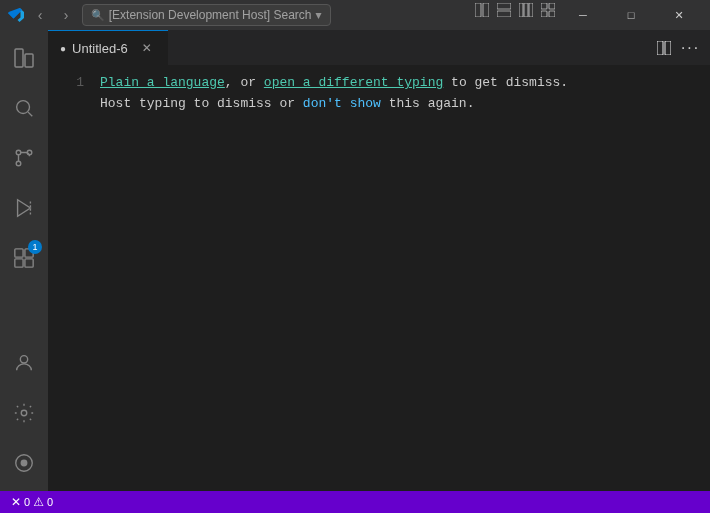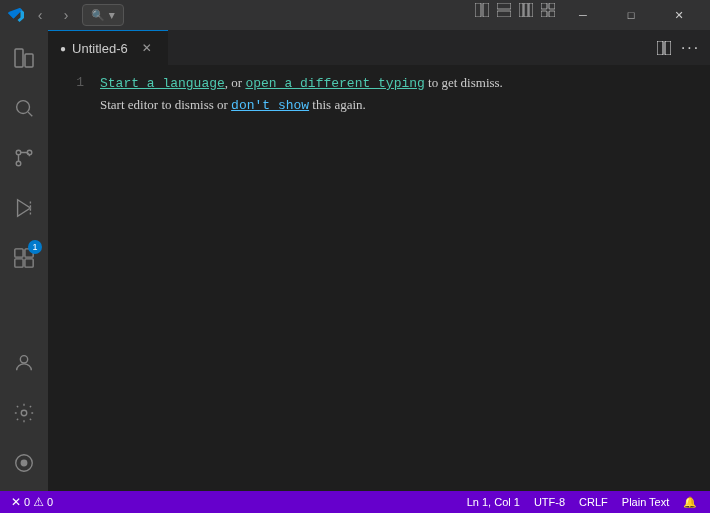--- a/index.html
+++ b/index.html
@@ -205,22 +205,22 @@
       color: #5a5a5a;
       font-size: 13px;
       flex-shrink: 0;
       user-select: none;
     }
     .line-content {
       flex: 1;
     }
     .line1 { margin-bottom: 2px; }
     .link-blue { color: #4ec9b0; cursor: pointer; text-decoration: underline; }
-    .text-gray { color: #cccccc; font-family: Liberation Serif, serif; }
-    .link-cyan { color: #4fc1ff; cursor: pointer; text-decoration: underline; }
+    .text-gray { color: #cccccc; }
+    .link-cyan { color: #4fc1ff; cursor: pointer; }
 
     
     .status-bar {
       height: 22px;
       background: #6600cc;
       display: flex;
       align-items: center;
       padding: 0 8px;
       font-size: 11px;
       color: #ffffff;
@@ -260,20 +260,21 @@
         <path d="M11.5 1L16 5v6l-4.5 4-2-2 3-2.5V5.5L11.5 3z" fill="#1ba1e2"></path>
         <path d="M0 6l2-1.5L11.5 1 14 3 5.5 11.5 0 6z" fill="#0078d7"></path>
       </svg>
     </div>
     <div class="nav-buttons">
       <button class="nav-btn">‹</button>
       <button class="nav-btn">›</button>
     </div>
     <div class="search-bar">
       <span style="font-size:11px;opacity:0.6;">🔍</span>
+      <span style="font-size:12px;opacity:0.7;">[Extension Development Host] Search</span>
       <span style="margin-left:auto;opacity:0.6;">▾</span>
     </div>
   </div>
   <div class="window-controls">
 
     <button class="nav-btn" style="width:20px;height:20px;opacity:0.7;">
       <svg width="14" height="14" viewBox="0 0 14 14">
           <rect x="0" y="0" width="6" height="14" rx="1" fill="none" stroke="#ccc" stroke-width="1.2"></rect>
           <rect x="8" y="0" width="6" height="14" rx="1" fill="none" stroke="#ccc" stroke-width="1.2"></rect>
         </svg>
@@ -381,52 +382,35 @@
           </svg>
         </button>
         <button class="tab-action-btn" style="font-size:16px;letter-spacing:1px;">···</button>
       </div>
     </div>
 
     <div class="editor-content">
       <div class="editor-line line1">
         <span class="line-number">1</span>
         <span class="line-content">
-          <span class="link-blue">Start a language</span><span class="text-gray">, or </span><span class="link-blue">open a different typing</span><span class="text-gray"> to get dismiss.</span>
+          <span class="link-blue">Plain a language</span><span class="text-gray">, or </span><span class="link-blue">open a different typing</span><span class="text-gray"> to get dismiss.</span>
         </span>
       </div>
       <div class="editor-line">
         <span class="line-number"></span>
         <span class="line-content">
-          <span class="text-gray">Start editor to dismiss or </span><span class="link-cyan">don't show</span><span class="text-gray"> this again.</span>
+          <span class="text-gray">Host typing to dismiss or </span><span class="link-cyan">don't show</span><span class="text-gray"> this again.</span>
         </span>
       </div>
     </div>
   </div>
 </div>
 
 <div class="status-bar">
   <div class="status-left">
     <div class="status-item">
       <span style="font-size:12px;">✕</span>
       <span>0</span>
       <span style="font-size:12px;">⚠</span>
       <span>0</span>
     </div>
   </div>
-  <div class="status-right">
-    <div class="status-item">
-      <span>Ln 1, Col 1</span>
-    </div>
-    <div class="status-item">
-      <span>UTF-8</span>
-    </div>
-    <div class="status-item">
-      <span>CRLF</span>
-    </div>
-    <div class="status-item">
-      <span>Plain Text</span>
-    </div>
-    <div class="status-item">
-      <span>🔔</span>
-    </div>
-  </div>
 </div>
 
 </body></html>

